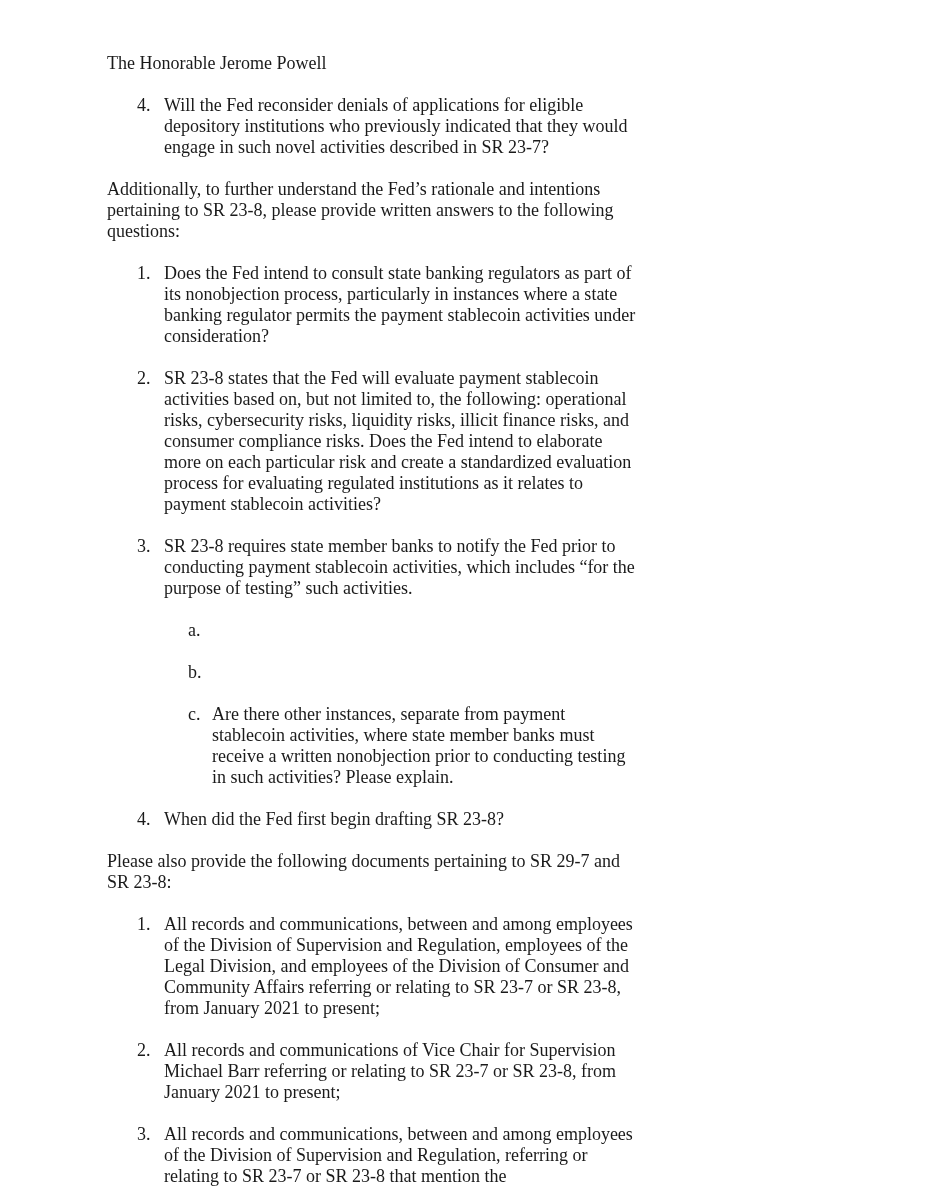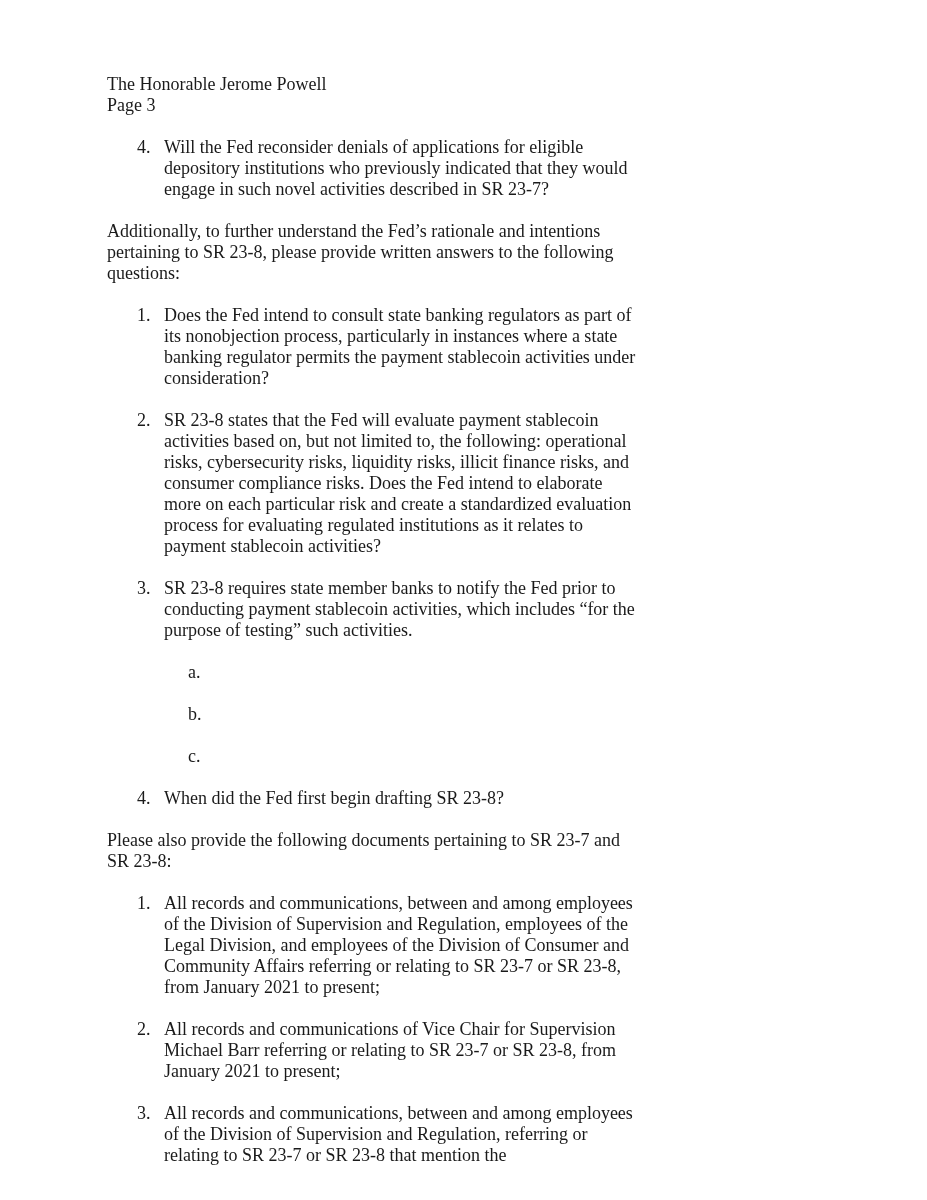--- a/index.html
+++ b/index.html
@@ -6,21 +6,21 @@
     margin: 0;
     padding: 0;
     background: #ffffff;
   }
   .page {
     position: relative;
     width: 742px;
     height: 1200px;
     background: #ffffff;
     box-sizing: border-box;
-    padding: 74px 105px 0 107px;
+    padding: 53px 105px 0 107px;
     font-family: "Liberation Serif", "DejaVu Serif", serif;
     font-size: 18px;
     line-height: 21px;
     color: #1a1a1a;
     overflow: hidden;
   }
   .header-block {
     margin-bottom: 21px;
   }
   .header-block > div {
@@ -53,21 +53,20 @@
     width: 24px;
   }
 </style>
 </head>
 <body>
 
 <div class="page">
 
   <div class="header-block">
     <div>The Honorable Jerome Powell</div>
-    <div>Page 3</div>
   </div>
 
   <div class="list">
     <div class="item">
       <span class="num">4.</span>
       <div class="txt">Will the Fed reconsider denials of applications for eligible depository institutions who previously indicated that they would engage in such novel activities described in SR 23-7?</div>
     </div>
   </div>
 
   <p class="para">Additionally, to further understand the Fed’s rationale and intentions pertaining to SR 23-8, please provide written answers to the following questions:</p>
@@ -92,30 +91,31 @@
     <div class="item sub">
       <span class="num">a.</span>
     </div>
 
     <div class="item sub">
       <span class="num">b.</span>
     </div>
 
     <div class="item sub">
       <span class="num">c.</span>
+      <div class="txt">Are there other instances, separate from payment stablecoin activities, where state member banks must receive a written nonobjection prior to conducting testing in such activities? Please explain.</div>
     </div>
 
     <div class="item">
       <span class="num">4.</span>
       <div class="txt">When did the Fed first begin drafting SR 23-8?</div>
     </div>
 
   </div>
 
-  <p class="para">Please also provide the following documents pertaining to SR 23-7 and SR 23-8:</p>
+  <p class="para">Please also provide the following documents pertaining to SR 29-7 and SR 23-8:</p>
 
   <div class="list">
 
     <div class="item">
       <span class="num">1.</span>
       <div class="txt">All records and communications, between and among employees of the Division of Supervision and Regulation, employees of the Legal Division, and employees of the Division of Consumer and Community Affairs referring or relating to SR 23-7 or SR 23-8, from January 2021 to present;</div>
     </div>
 
     <div class="item">
       <span class="num">2.</span>

